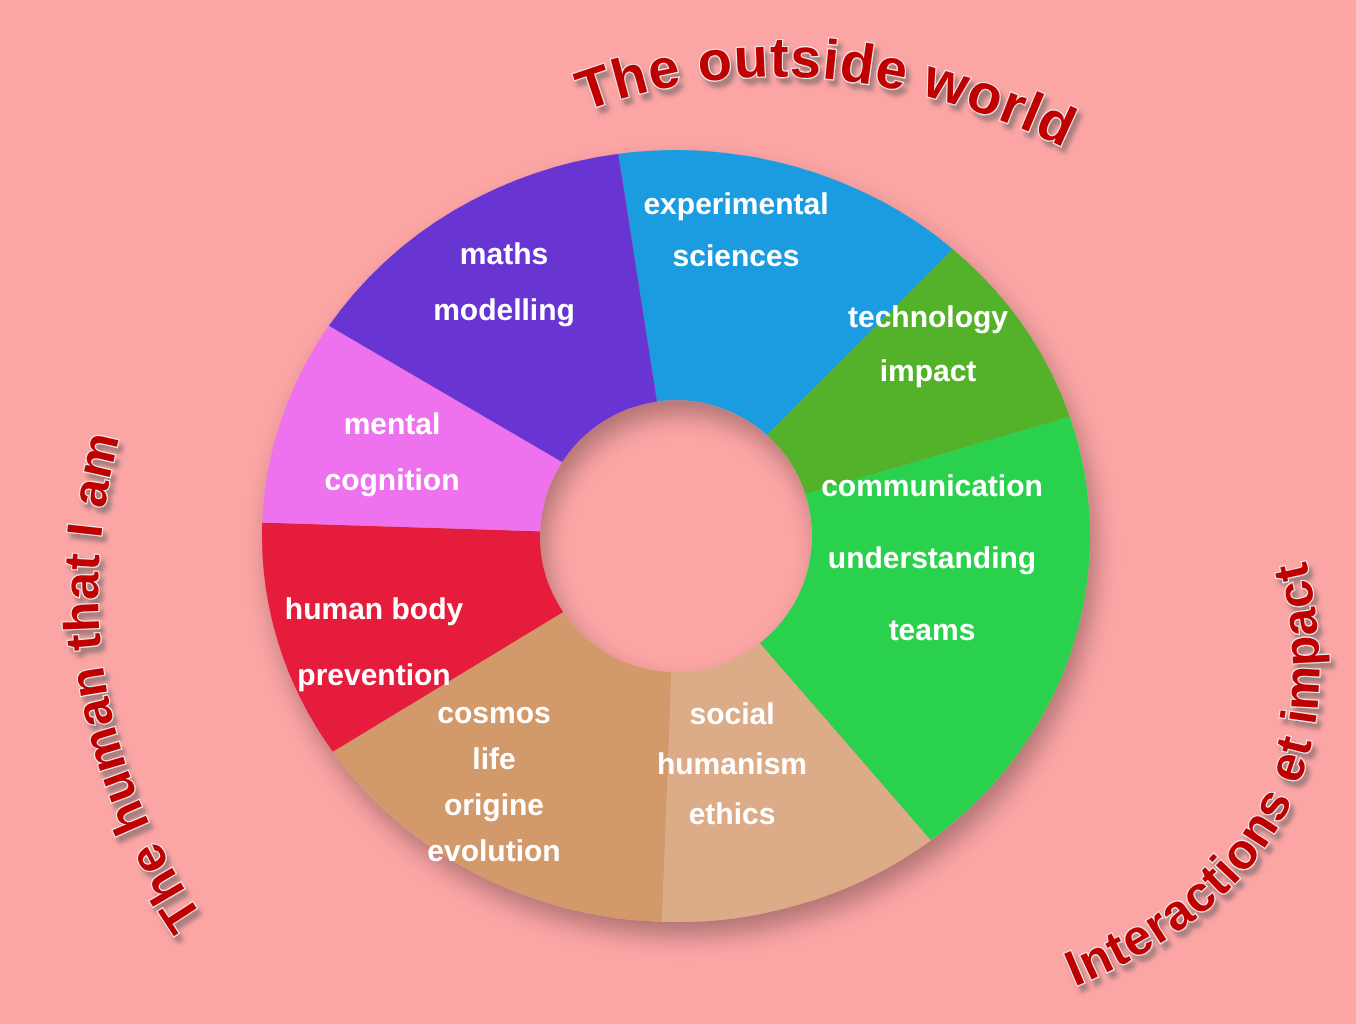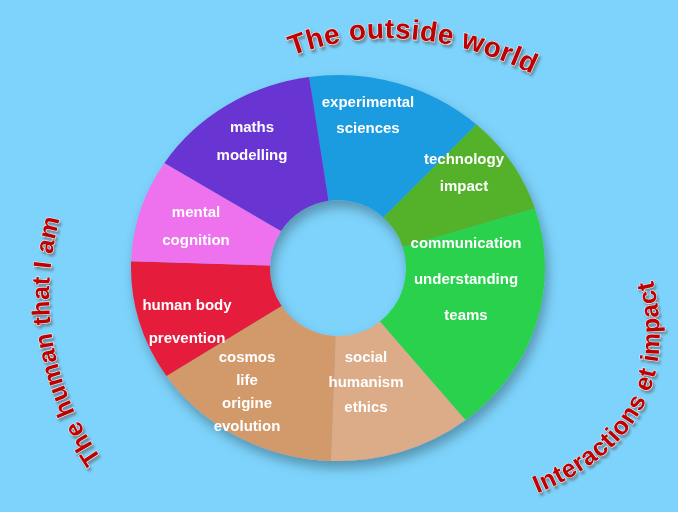--- a/index.html
+++ b/index.html
@@ -8,21 +8,21 @@
     background: #ffffff;
     width: 678px;
     height: 512px;
     overflow: hidden;
     font-family: "Liberation Sans", sans-serif;
   }
   #stage {
     position: relative;
     width: 678px;
     height: 512px;
-    background: #7dd3fc;
+    background: #fca5a5;
   }
   svg { display: block; }
   .seg-label {
     font-family: "Liberation Sans", sans-serif;
     font-size: 15px;
     font-weight: 700;
     fill: #ffffff;
   }
   .outer-text {
     font-family: "Liberation Sans", sans-serif;

